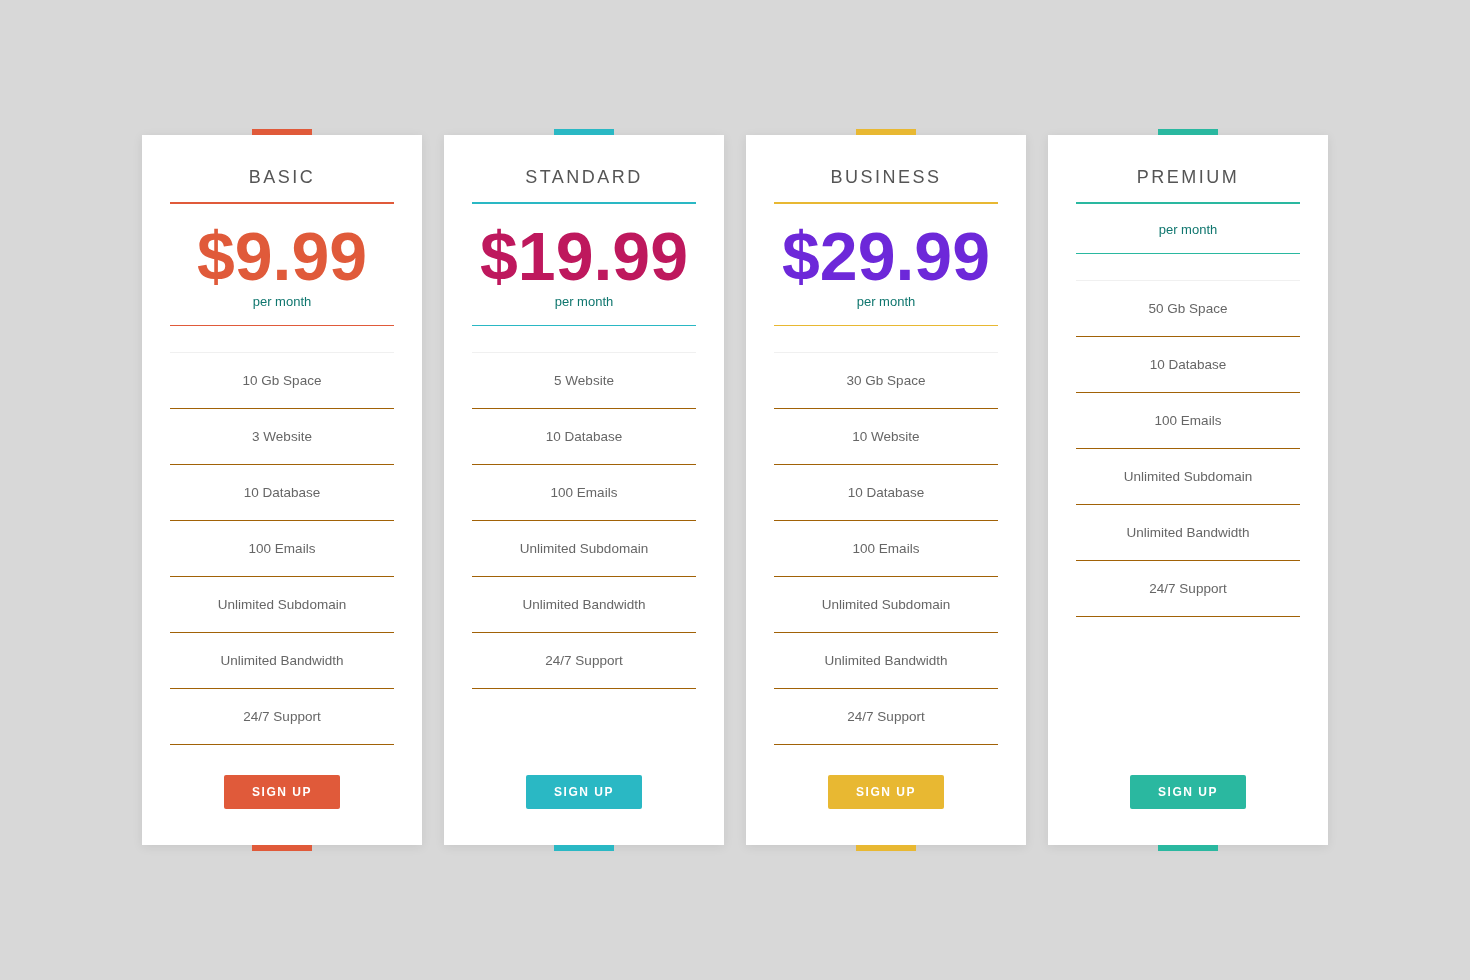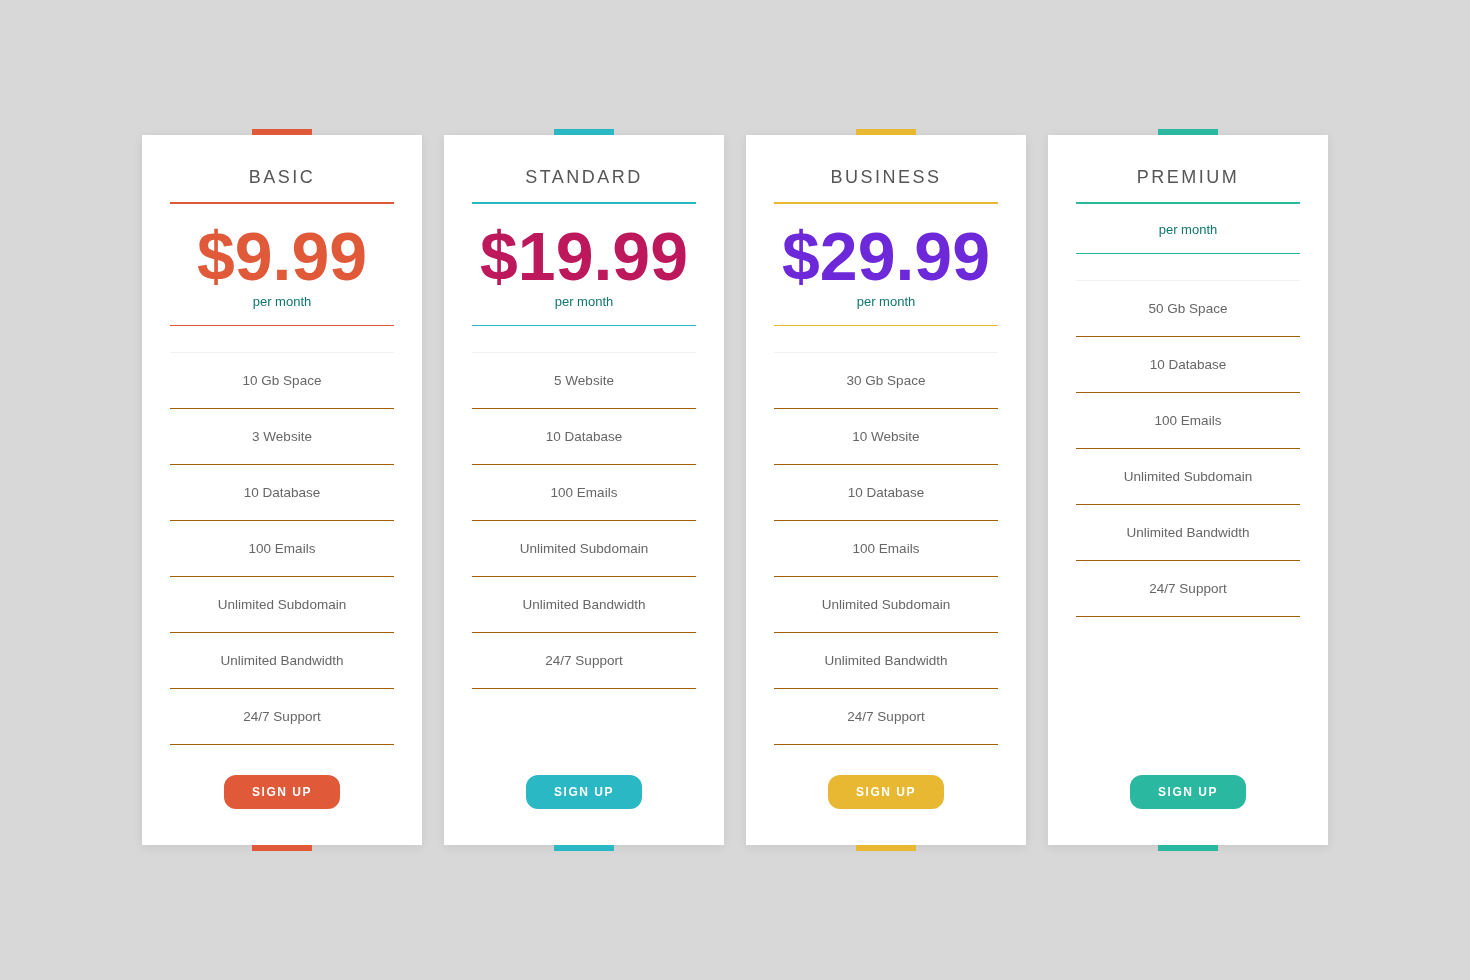--- a/index.html
+++ b/index.html
@@ -118,21 +118,21 @@
 
     .signup-btn {
       padding: 10px 28px;
       border: none;
       color: #ffffff;
       font-size: 12px;
       font-weight: 700;
       letter-spacing: 1.5px;
       text-transform: uppercase;
       cursor: pointer;
-      border-radius: 12px;
+      border-radius: 2px;
       margin-top: auto;
     }
   </style>
 </head>
 <body>
 
 <div class="pricing-container">
 <div class="pricing-card">
       <div class="card-top-bar" style="background-color: rgb(224, 90, 58);"></div>
       <div class="card-inner">

